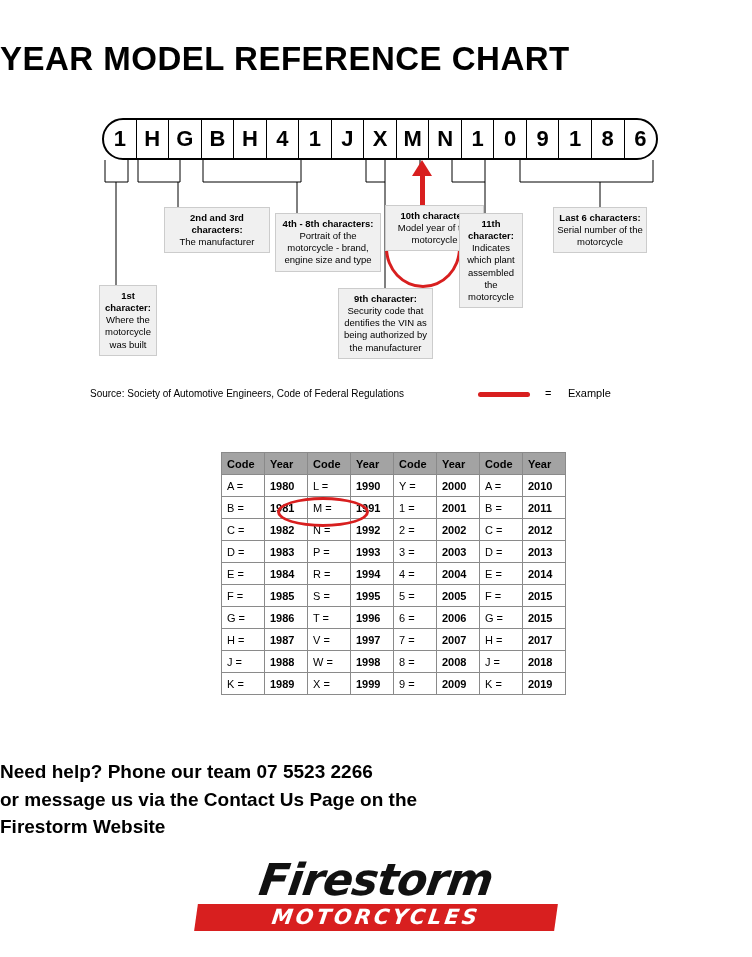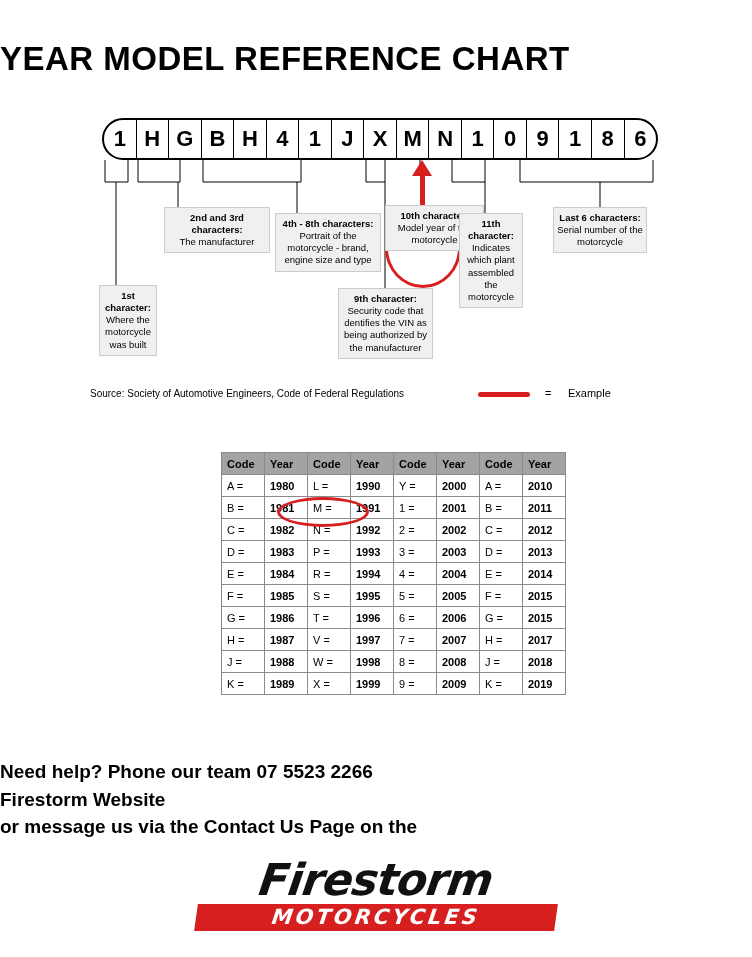--- a/index.html
+++ b/index.html
@@ -429,20 +429,20 @@
         <td class="code">K =</td>
         <td class="year">2019</td>
       </tr>
     </tbody>
   </table>
 </div>
 <div class="table-red-circle"></div>
 
 <div class="help">
   <div>Need help?  Phone our team 07 5523 2266</div>
+  <div>or message us via the Contact Us Page on the</div>
   <div>Firestorm Website</div>
-  <div>or message us via the Contact Us Page on the</div>
 </div>
 
 <div class="logo">
   <div class="logo-top">Firestorm</div>
   <div class="logo-bottom">MOTORCYCLES</div>
 </div>
 
 </body></html>

